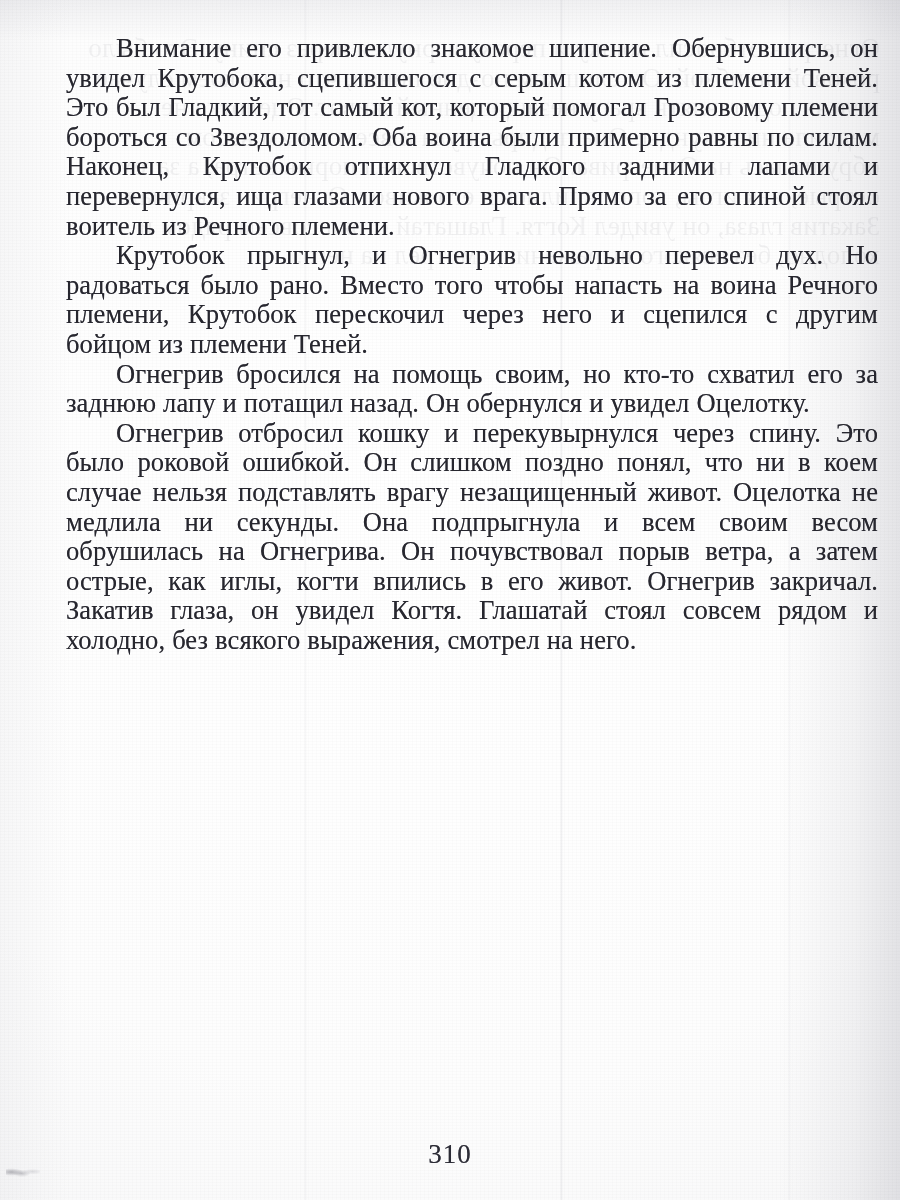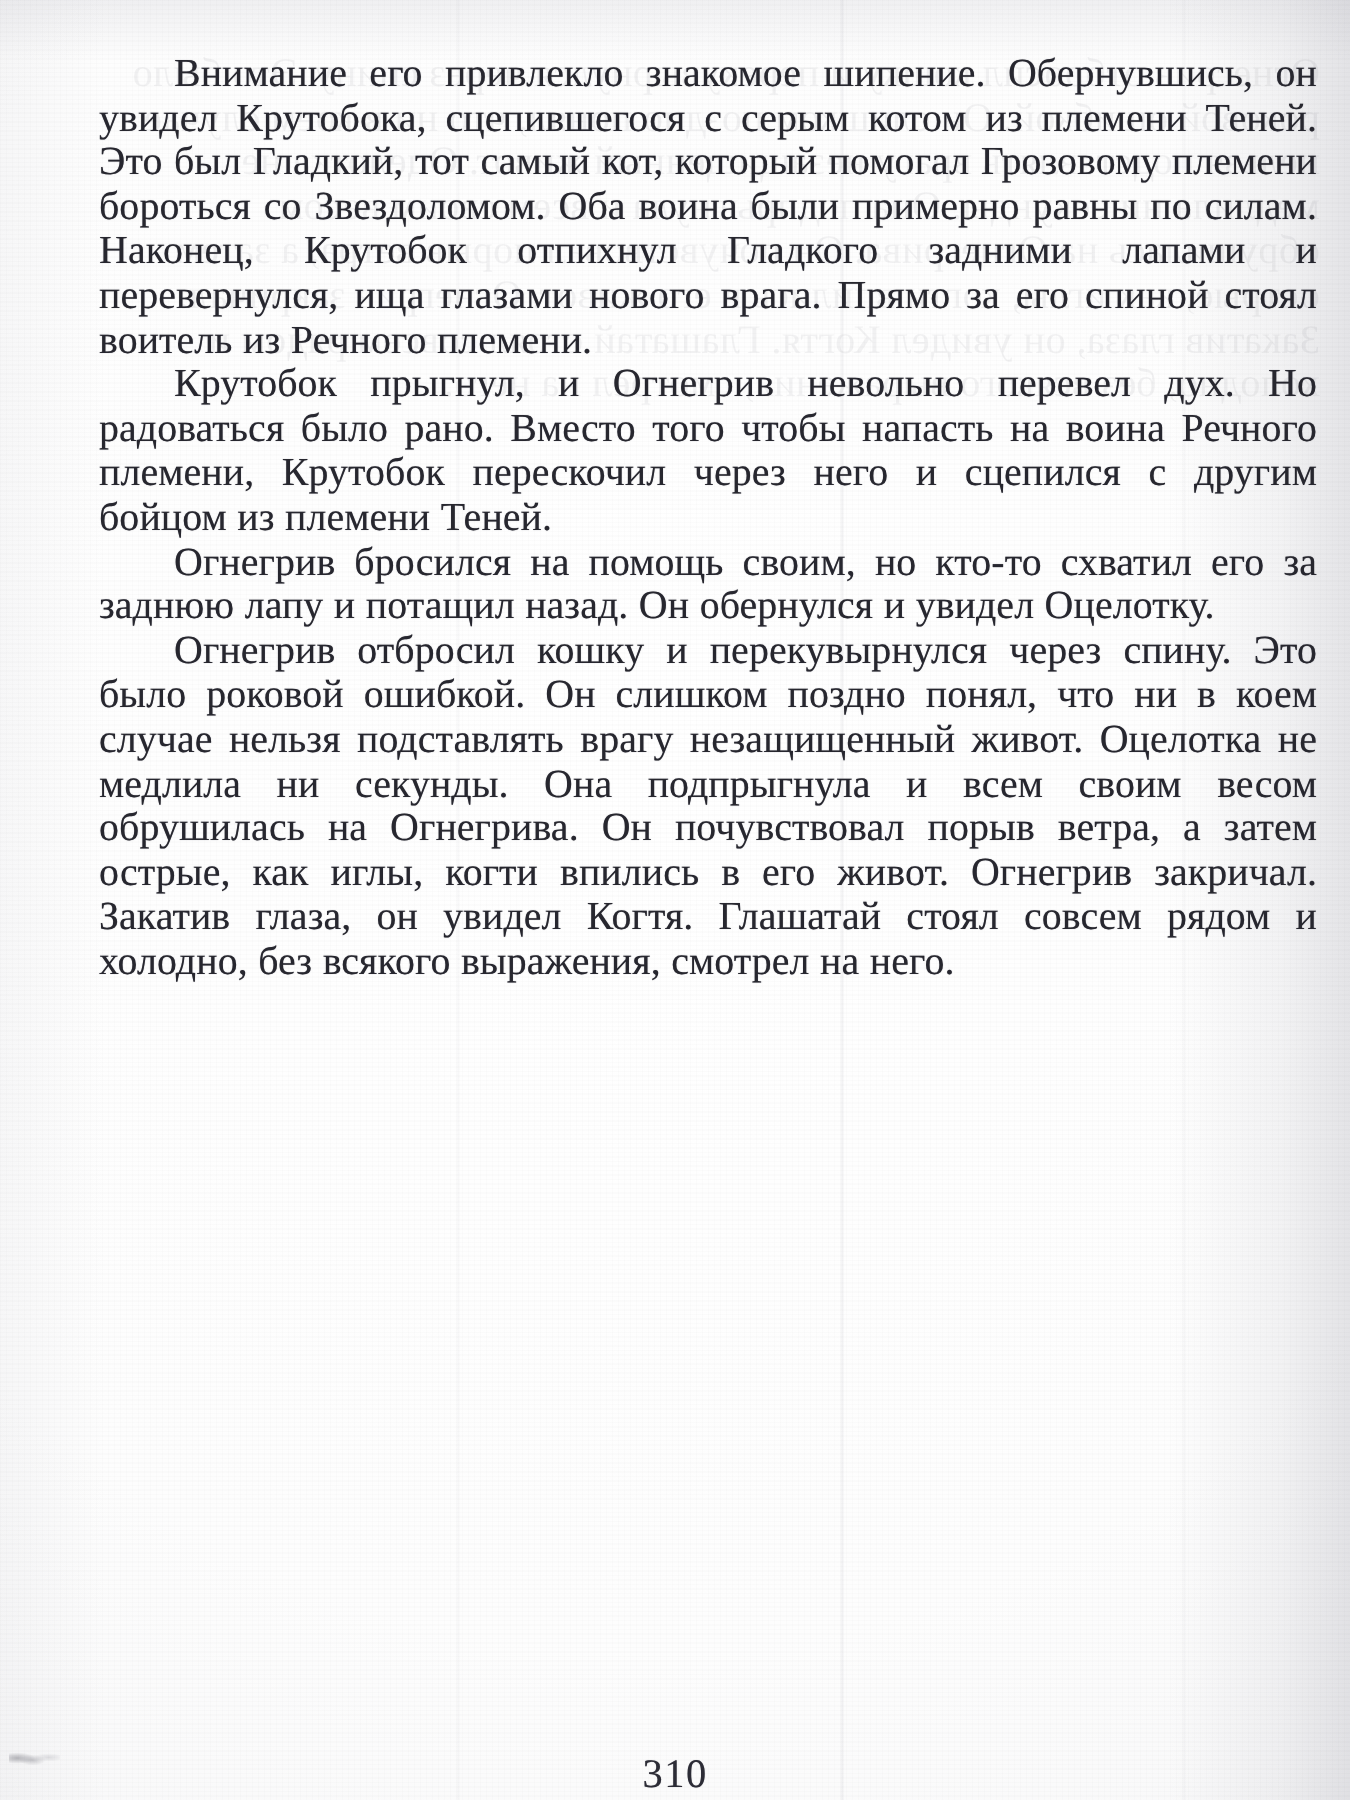--- a/index.html
+++ b/index.html
@@ -124,21 +124,20 @@
     position: absolute;
     left: 0;
     top: 1139px;
     width: 900px;
     text-align: center;
     font-size: 27px;
     line-height: 30px;
     color: #2c2c36;
     letter-spacing: 1px;
     text-shadow: 0 0 0.5px rgba(40,40,52,0.5);
-    margin-top: 28px;
   }
 
   
   .smudge {
     position: absolute;
     left: 6px;
     top: 1168px;
     width: 34px;
     height: 9px;
     pointer-events: none;

